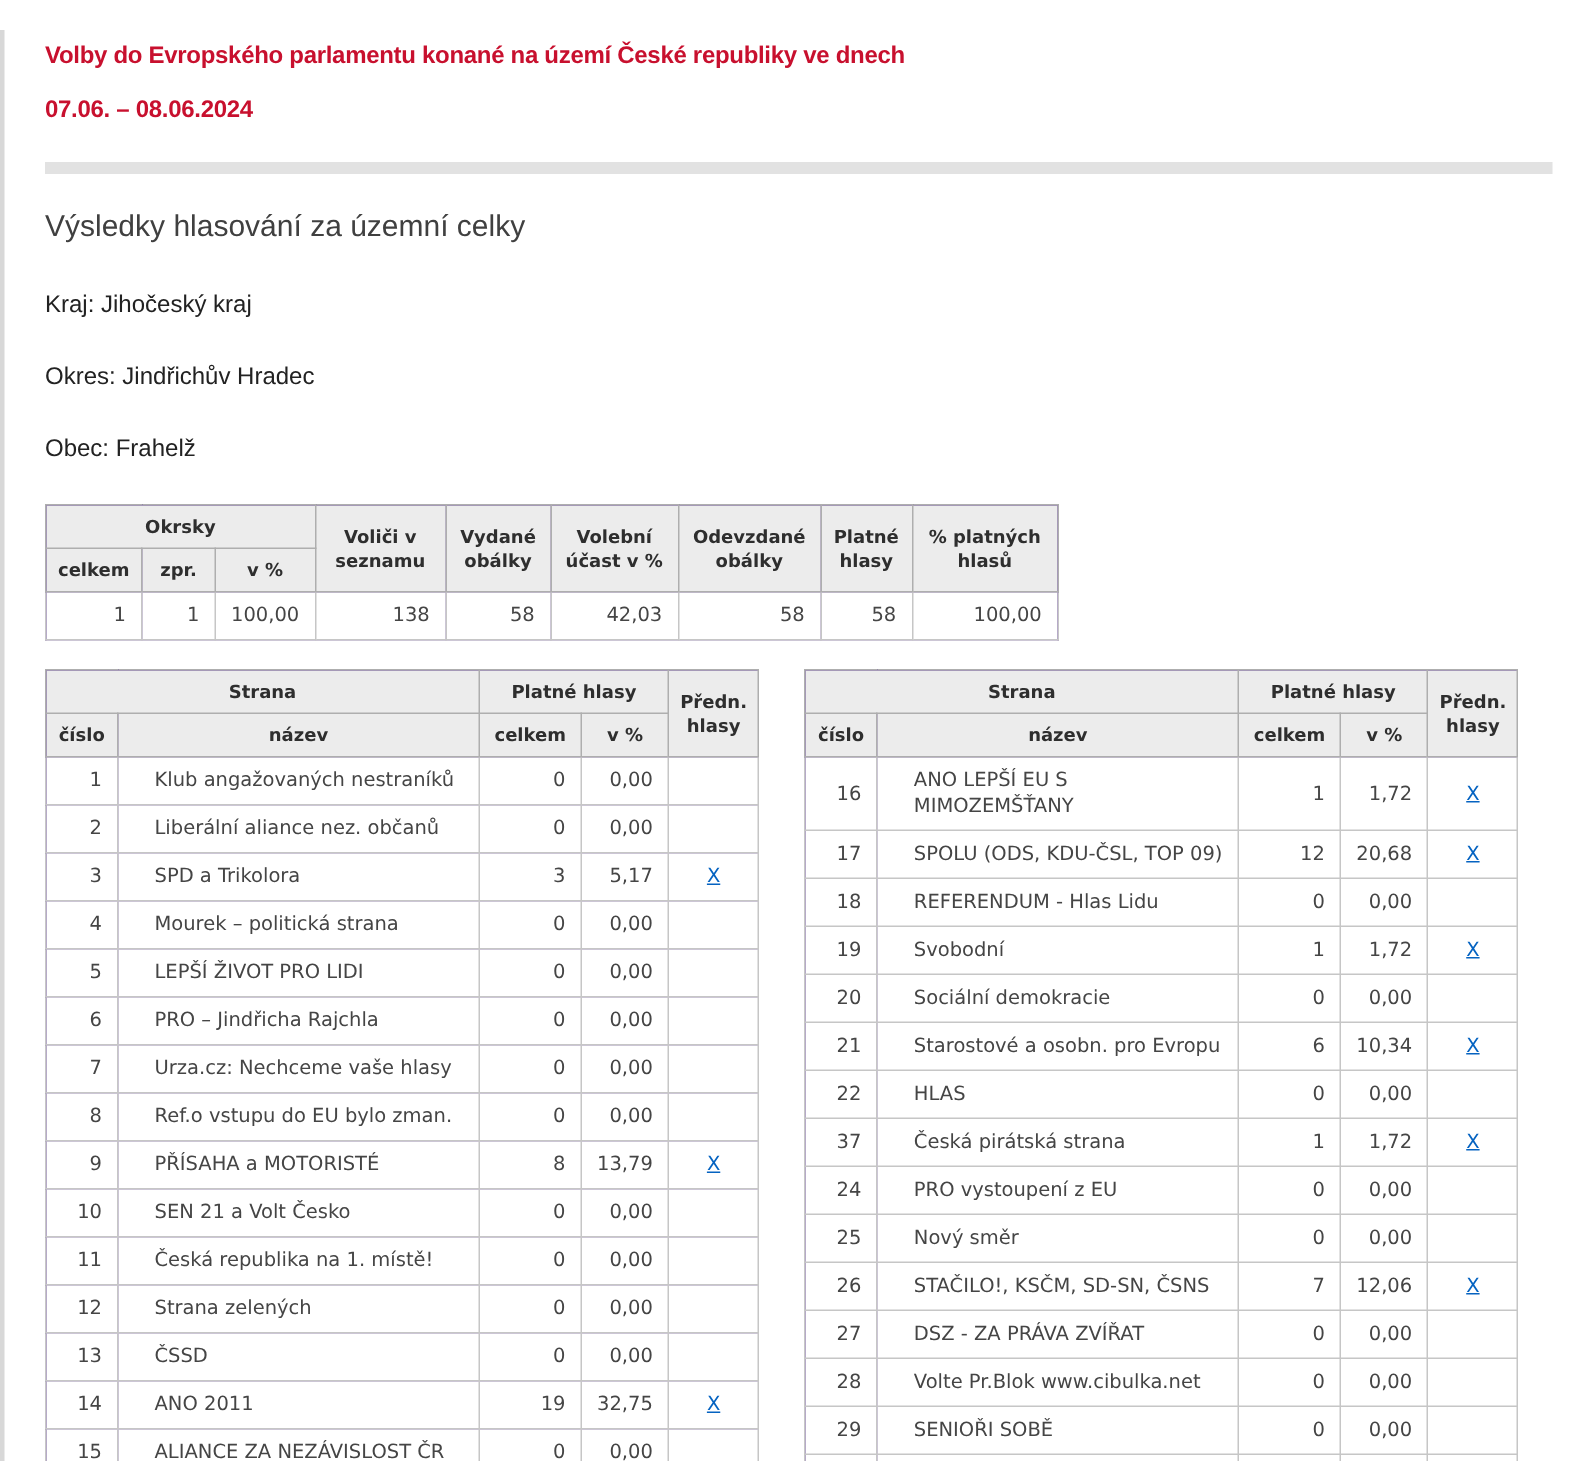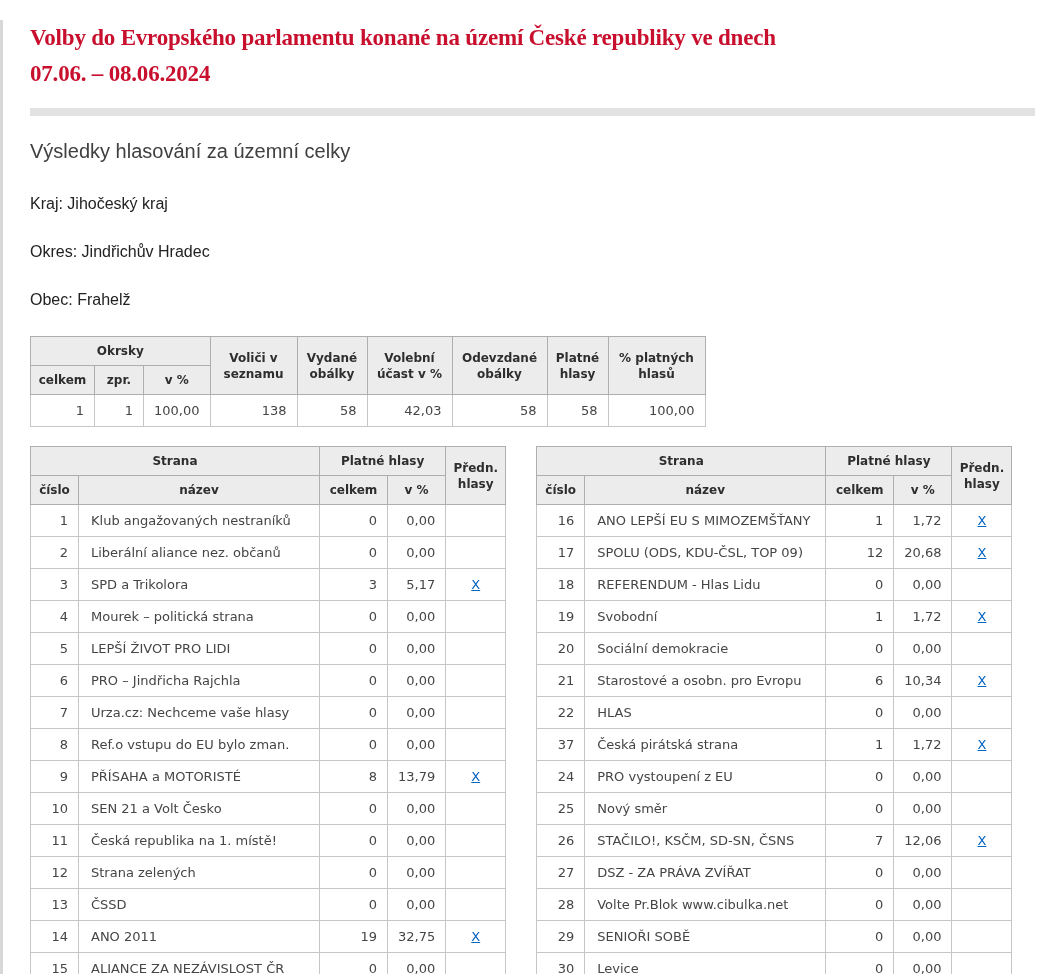--- a/index.html
+++ b/index.html
@@ -13,23 +13,23 @@
     position: relative;
     width: 1047px;
     min-height: 974px;
     background: #fff;
     border-left: 3px solid #d8d8d8;
     padding: 0 8px 20px 27px;
   }
   
   .main-title {
     margin: 20px 0 0 0;
-    font-family: Liberation Serif, serif;
+    font-family: Liberation Sans, sans-serif;
     font-weight: 700;
-    font-size: 23px;
+    font-size: 16px;
     line-height: 36px;
     color: var(--title-red, #c8102e);
     letter-spacing: -0.2px;
   }
   .main-title span { display: block; }
   .divider {
     height: 8px;
     background: #e2e2e2;
     margin: 16px 4px 0 0;
   }
@@ -71,21 +71,21 @@
   }
   .tbl td {
     font-size: 13px;
     color: #454545;
     padding: 7px 10px;
     line-height: 17px;
     vertical-align: middle;
     background: #fff;
   }
   td.num { text-align: right; }
-  td.name { text-align: left; padding-left: 12px; }
+  td.name { text-align: left; padding-left: 24px; }
   td.pref { text-align: center; }
   td.pref a {
     color: var(--link-blue, #0563c1);
     text-decoration: underline;
   }
   
   .summary-wrap { margin-top: 26px; }
   
   .party-wrap {
     margin-top: 19px;

